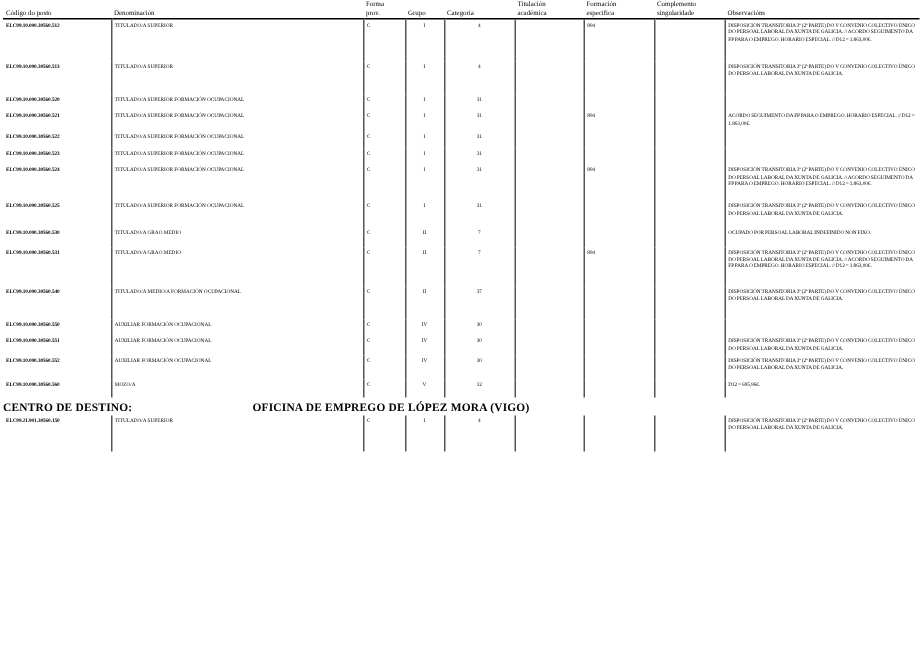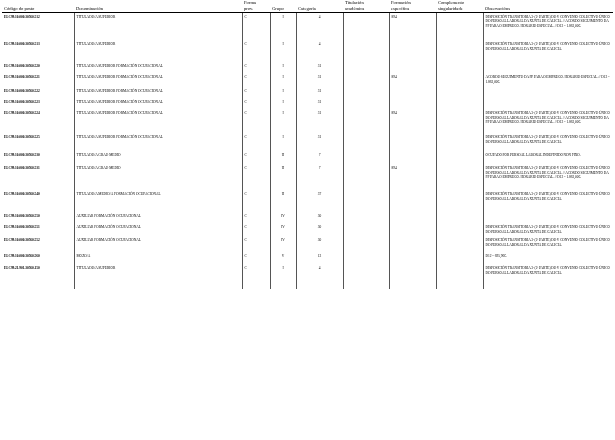--- a/index.html
+++ b/index.html
@@ -266,20 +266,23 @@
           <td class="center">V</td>
           <td class="center">12</td>
           <td class=""></td>
           <td class=""></td>
           <td class=""></td>
           <td class="obs">D12 = 695,96€.</td>
         </tr>
       </tbody>
   </table>
 
+  <div class="center-destino">
+    <span class="sec-label">CENTRO DE DESTINO:</span><span class="cd-value">OFICINA DE EMPREGO DE LÓPEZ MORA (VIGO)</span>
+  </div>
 
   <table class="grid">
     <colgroup>
       <col class="c-codigo">
         <col class="c-denom">
         <col class="c-forma">
         <col class="c-grupo">
       <col class="c-categ">
         <col class="c-titul">
         <col class="c-formesp">

